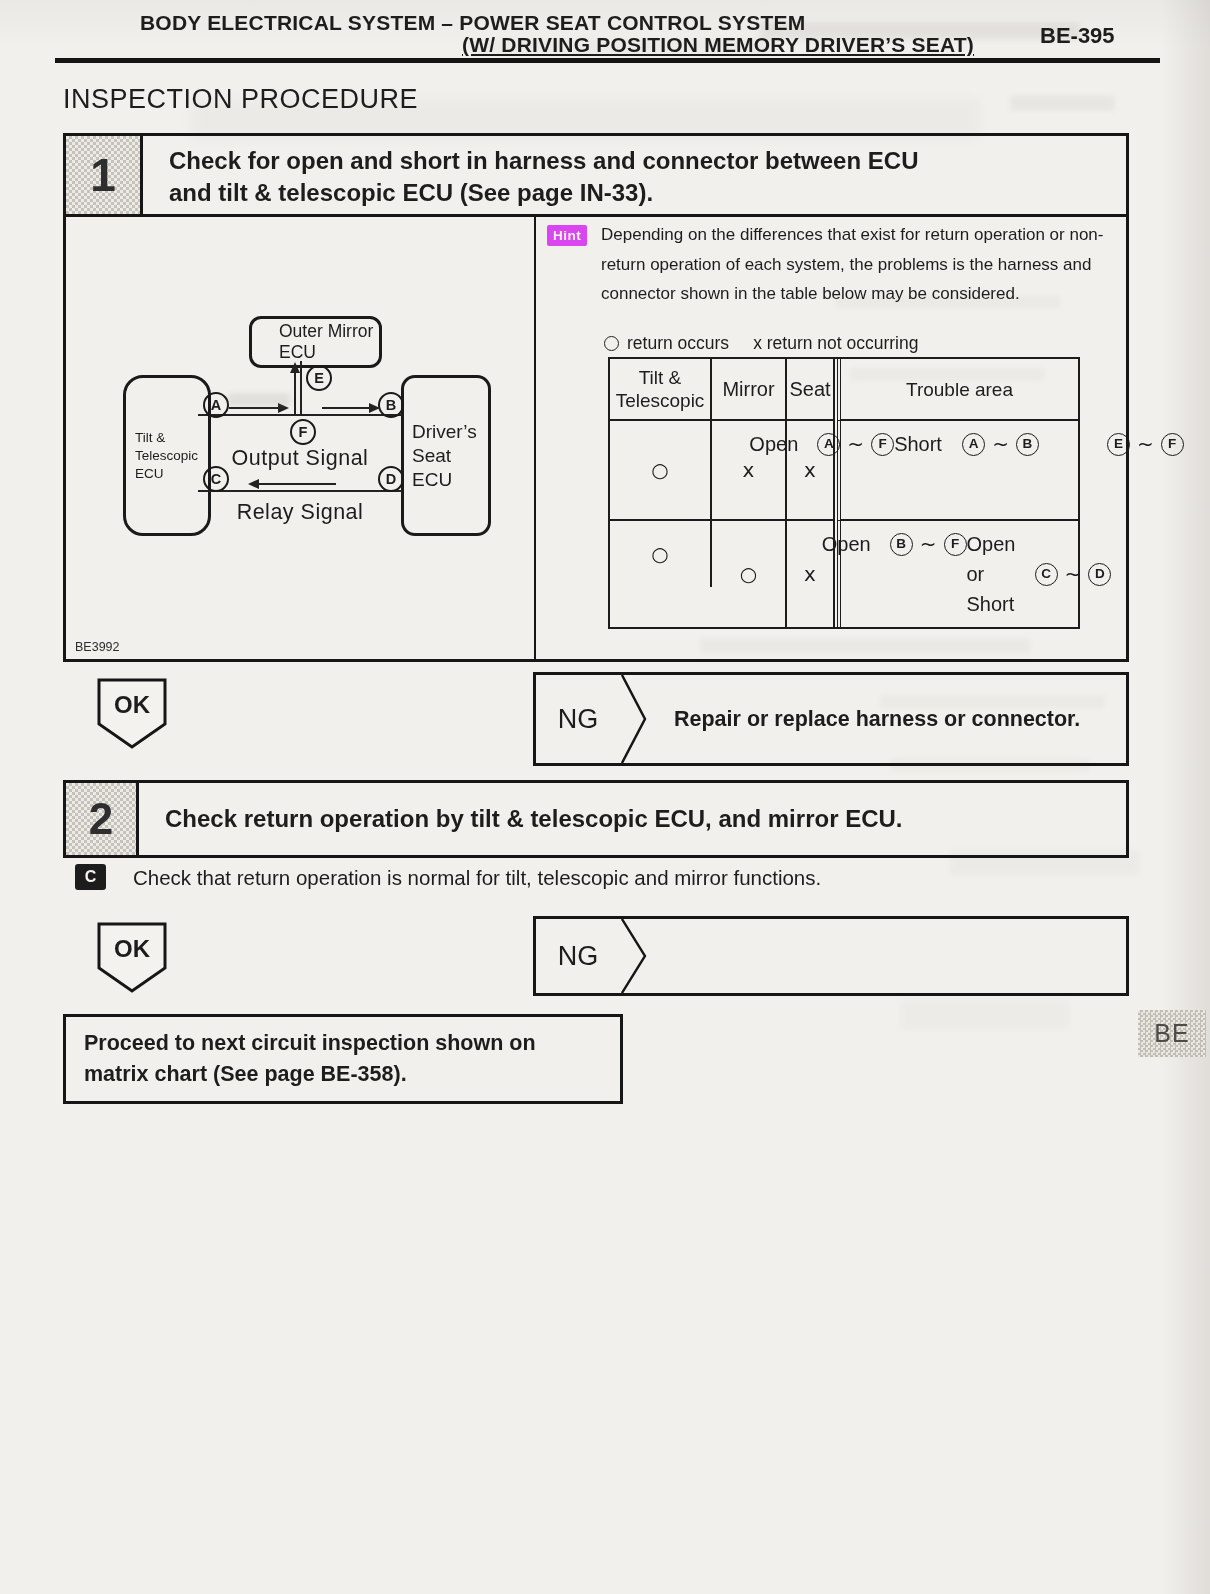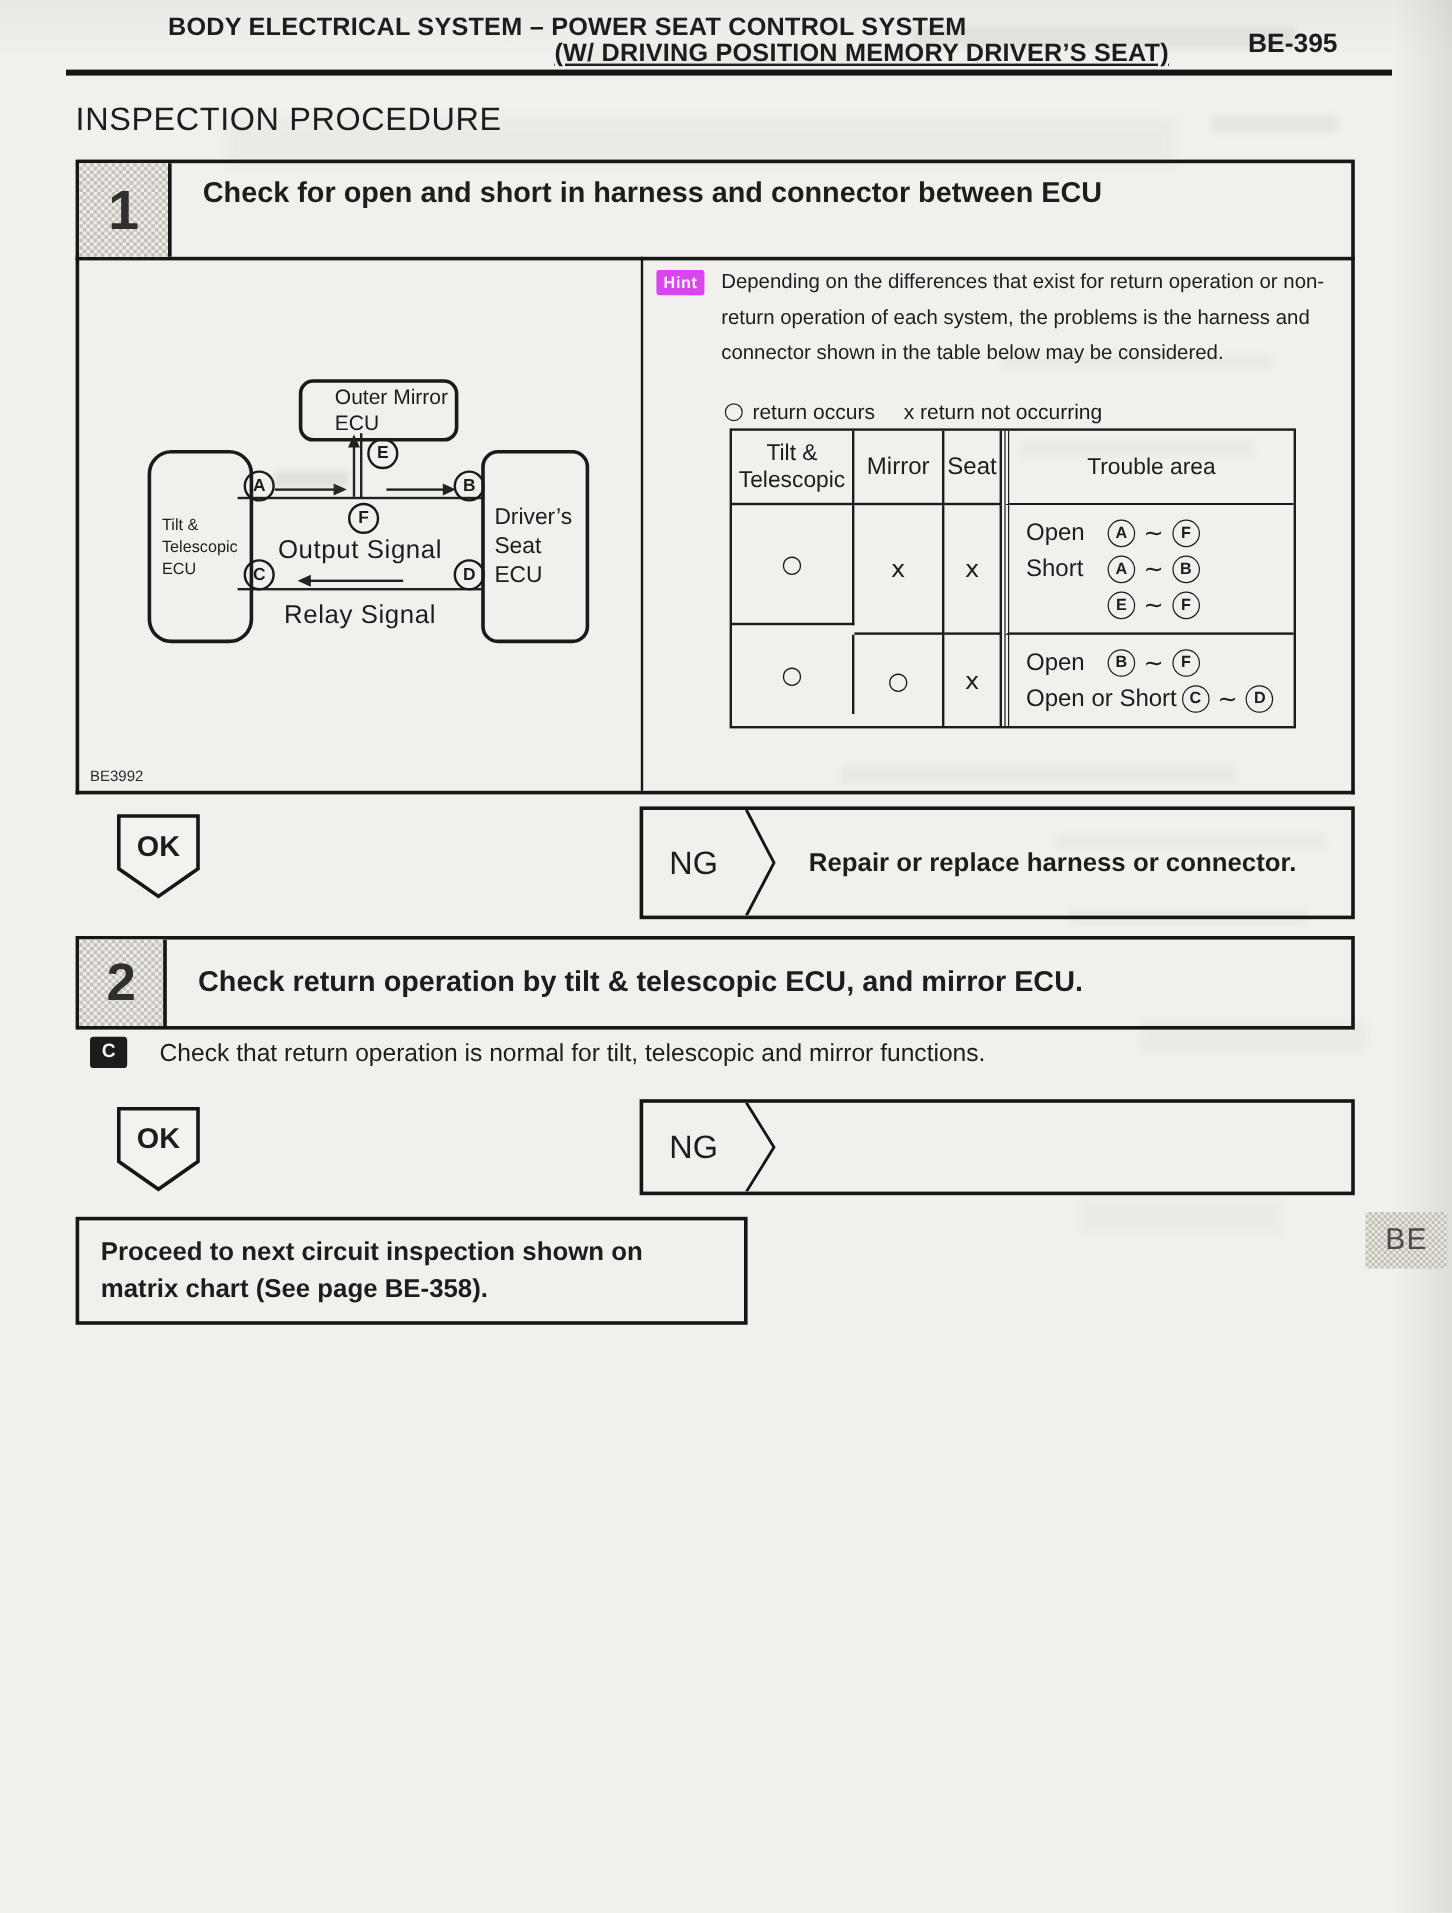--- a/index.html
+++ b/index.html
@@ -60,21 +60,21 @@
   .hint-text{position:absolute;font-size:17px;line-height:29.5px;}
   .legend{position:absolute;font-size:17.5px;display:flex;align-items:center;gap:8px;white-space:nowrap;}
   .legend .ring{width:13px;height:13px;border:1.5px solid #222;border-radius:50%;display:inline-block;}
   
   .ttable{position:absolute;border:2px solid #1c1c1c;display:grid;grid-template-columns:102px 75px 48px 243px;}
   .tcell{border-right:2px solid #1c1c1c;border-bottom:2px solid #1c1c1c;display:flex;align-items:center;justify-content:center;text-align:center;}
   .tcell.last{border-right:none;border-left:4px double #1c1c1c;margin-left:2px;}
   .tcell.bottom{border-bottom:none;}
   .th{font-size:19px;line-height:23px;height:60px;}
   .sym{font-size:20px;font-family:"DejaVu Sans",sans-serif;}
-  .trouble{flex-direction:column;align-items:flex-start;justify-content:center;padding:8px 0 8px 14px;text-align:left;}
+  .trouble{flex-direction:row;align-items:flex-start;justify-content:center;padding:8px 0 8px 14px;text-align:left;}
   .t-line{display:flex;align-items:center;font-size:20px;line-height:30px;}
   .t-label{display:inline-block;min-width:64px;padding-right:4px;}
   .circ-s{
     width:21px;height:21px;border:1.8px solid #1a1a1a;border-radius:50%;flex:none;
     font-size:13.5px;font-weight:bold;display:inline-flex;align-items:center;justify-content:center;
   }
   .t-sep{padding:0 7px;font-family:"DejaVu Sans",sans-serif;}
   
   .ok-wrap{width:70px;height:72px;}
   .ng-box{border:3px solid #161616;display:flex;align-items:stretch;background:transparent;}
@@ -118,20 +118,21 @@
 <div class="abs z1 hdr-line" style="left:462px;top:33px;text-decoration:underline;">(W/ DRIVING POSITION MEMORY DRIVER’S SEAT)</div>
 <div class="abs z1 page-code" style="left:1040px;top:23px;">BE-395</div>
 <div class="abs z1 hdr-rule" style="left:55px;top:58px;width:1105px;"></div>
 
 <div class="abs z1 section-title" style="left:63px;top:84px;">INSPECTION PROCEDURE</div>
 
 <div class="abs z1 step-box" style="left:63px;top:133px;width:1060px;height:78px;">
   <div class="num-cell" style="width:74px;font-size:46px;">1</div>
   <div class="step-title">
     <span style="display:block;">Check for open and short in harness and connector between ECU</span>
+    <span style="display:block;">and tilt &amp; telescopic ECU (See page IN-33).</span>
   </div>
 </div>
 
 <div class="abs z1 content-box" style="left:63px;top:214px;width:1060px;height:445px;">
 
   <div class="diagram-panel">
 
     <div class="ecu-box" style="left:183px;top:102px;width:100px;height:44px;border-radius:12px;font-size:17.5px;padding:2px 0 0 27px;">
       <span class="bl">Outer Mirror</span>
       <span class="bl">ECU</span>

